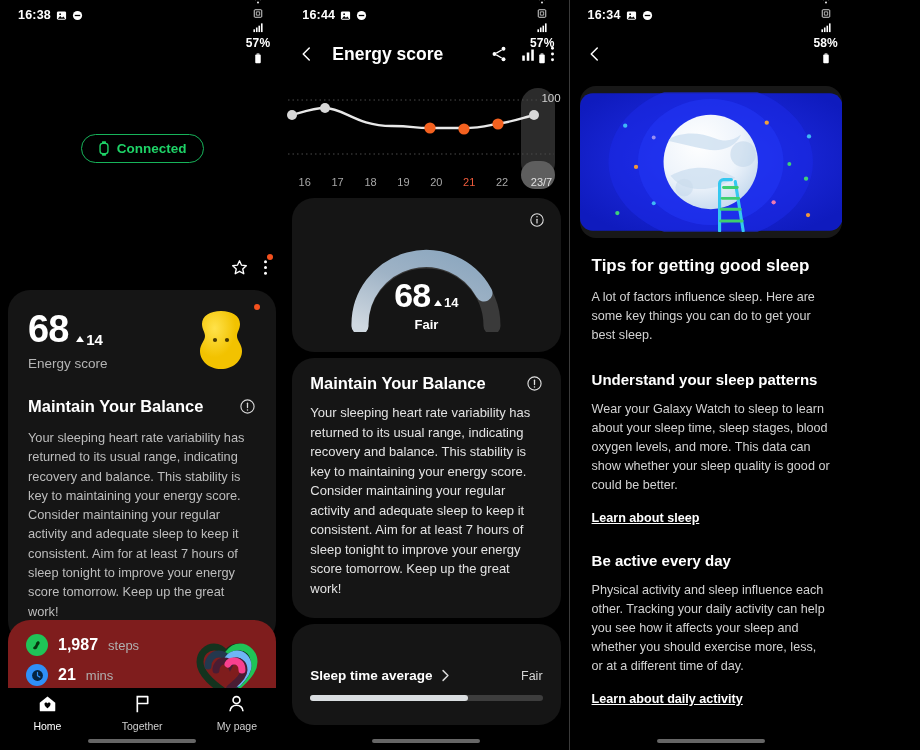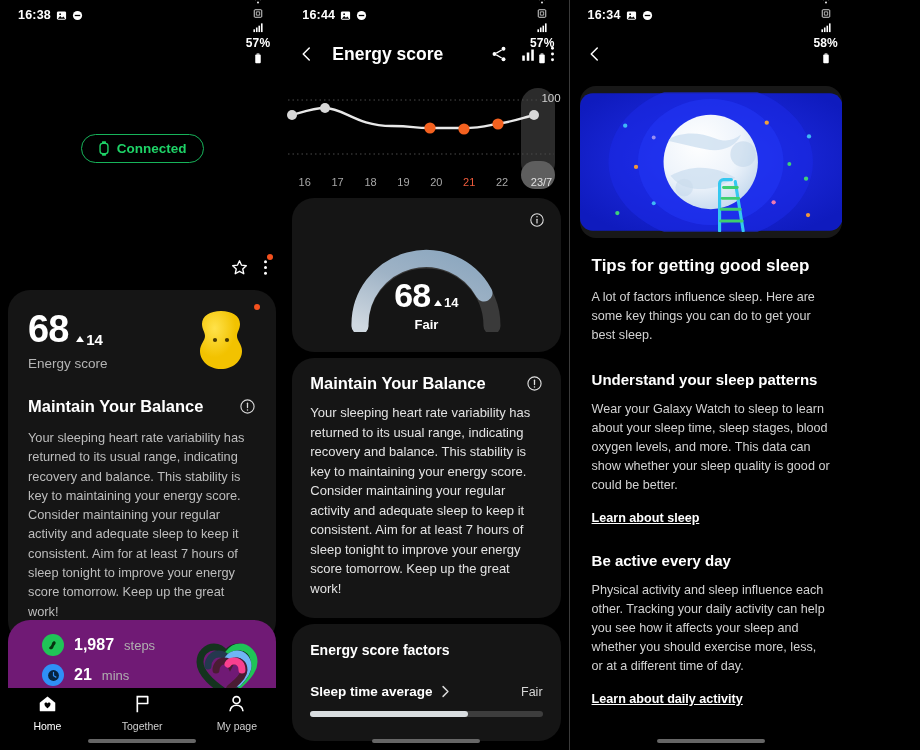--- a/index.html
+++ b/index.html
@@ -34,21 +34,21 @@
   .delta { font-size:15px; font-weight:bold; display:flex; align-items:center; gap:2px; }
   .tri { width:0;height:0;border-left:4.5px solid transparent;border-right:4.5px solid transparent;
          border-bottom:6px solid #fff; display:inline-block; }
   .score-label { font-size:13.5px; color:#b4b4b4; margin-top:8px; }
   .blob { position:absolute; right:22px; top:18px; }
   .c-head { display:flex; align-items:center; justify-content:space-between; margin-top:26px; }
   .c-title { font-size:16.5px; font-weight:bold; }
   .c-body { font-size:12.8px; line-height:19.3px; color:#bdbdbd; margin-top:12px; }
 
   .steps-card { position:absolute; left:8px; right:8px; top:620px; height:90px;
-                background:#701a75; border-radius:22px; padding:14px 34px; overflow:hidden; }
+                background:#7f1d1d; border-radius:22px; padding:14px 18px; overflow:hidden; }
   .steps-row { display:flex; align-items:center; gap:10px; margin-bottom:8px; }
   .rnd { width:22px;height:22px;border-radius:50%;display:flex;align-items:center;justify-content:center; }
   .steps-val { font-size:16px; font-weight:bold; }
   .steps-unit { font-size:13px; color:#b0b0b0; font-weight:normal; }
   .rings { position:absolute; right:6px; top:8px; }
 
   .tabbar { position:absolute; left:0; right:0; bottom:0; height:62px; background:#000;
             display:flex; align-items:flex-start; padding-top:6px; }
   .tab { flex:1; text-align:center; }
   .tab-lbl { font-size:10.5px; color:#cfcfcf; margin-top:3px; display:block; }
@@ -454,21 +454,20 @@
               <circle cx="12" cy="12" r="9.3" fill="none" stroke="#e0e0e0" stroke-width="1.6"></circle>
               <rect x="11.1" y="6.4" width="1.8" height="8" rx="0.9" fill="#e0e0e0"></rect>
               <circle cx="12" cy="17" r="1.1" fill="#e0e0e0"></circle>
             </svg>
           </span>
       </div>
       <div class="p2-body">Your sleeping heart rate variability has returned to its usual range, indicating recovery and balance. This stability is key to maintaining your energy score. Consider maintaining your regular activity and adequate sleep to keep it consistent. Aim for at least 7 hours of sleep tonight to improve your energy score tomorrow. Keep up the great work!</div>
     </div>
 
     <div class="card p2-factors">
-      <div class="f-ttl">Energy score factors</div>
       <div class="f-row">
         <span class="f-name">
           <span>Sleep time average</span>
           <span class="ic">
               <svg width="9" height="13" viewBox="0 0 10 16">
                 <path d="M2 2l6 6-6 6" fill="none" stroke="#d8d8d8" stroke-width="1.8" stroke-linecap="round" stroke-linejoin="round"></path>
               </svg>
             </span>
         </span>
         <span class="f-val">Fair</span>

